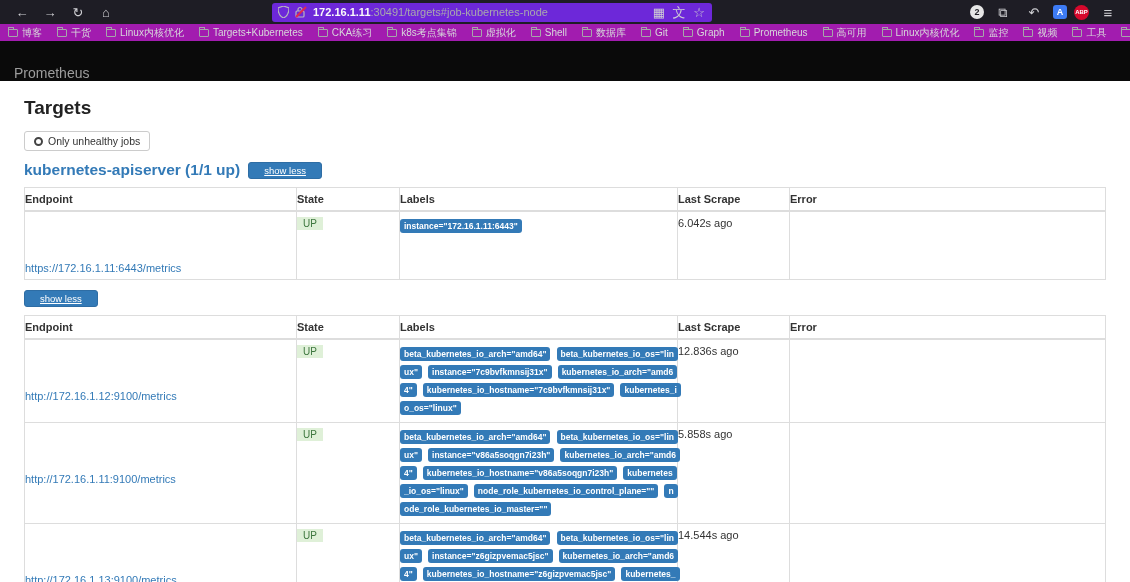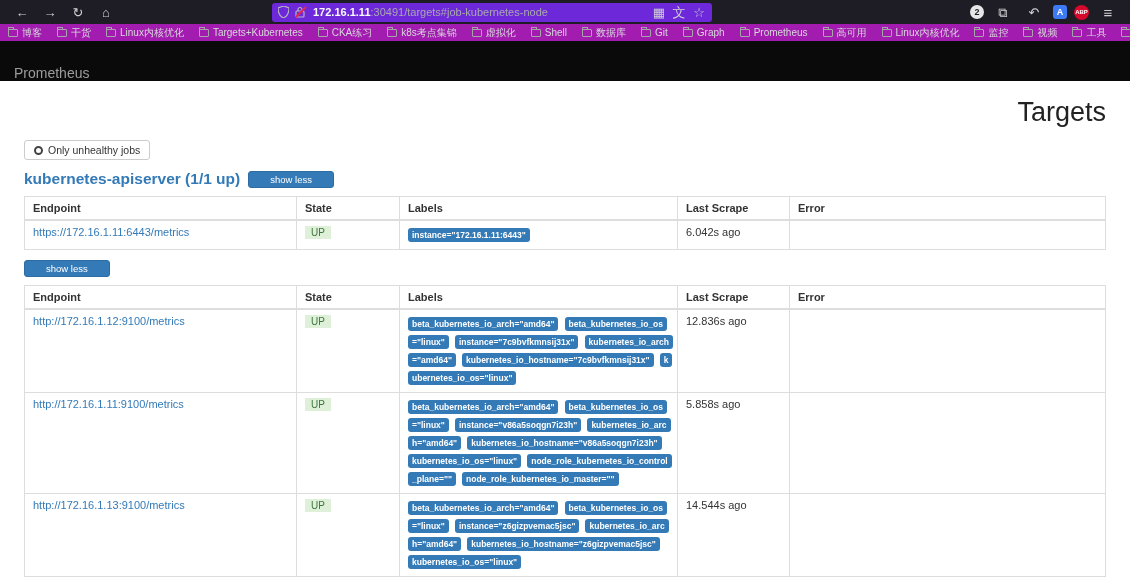--- a/index.html
+++ b/index.html
@@ -59,44 +59,44 @@
   
   .prom-nav {
     height: 40px; background: #0a0a0a; display: flex; align-items: flex-end; color: #9d9d9d;
   }
   .prom-brand { font-size: 14px; color: #9d9d9d; padding: 0 18px 0 14px; }
   .prom-link { font-size: 11.5px; color: #9d9d9d; padding: 0 14px; cursor: pointer; }
   .caret { font-size: 8px; margin-left: 3px; }
 
   
   .content { padding: 0 24px; }
-  h1.page-title { font-size: 27px; font-weight: 400; color: #222; margin: 16px 0 12px; text-align: right; }
+  h1.page-title { font-size: 19px; font-weight: 700; color: #222; margin: 16px 0 12px; }
   .filter-btn {
     display: inline-flex; align-items: center; gap: 5px; background: #fff; border: 1px solid #ccc;
     border-radius: 3px; padding: 3px 9px; font-size: 10.5px; color: #333; cursor: pointer;
     font-family: "Liberation Sans", sans-serif;
   }
   .radio-circle { width: 9px; height: 9px; border: 2px solid #444; border-radius: 50%; display: inline-block; }
 
   .job-head { margin: 10px 0 8px; display: flex; align-items: center; gap: 8px; }
   .job-title { color: #337ab7; font-weight: bold; font-size: 15.5px; }
   .show-less {
     background: #337ab7; color: #fff; border: 1px solid #2e6da4; border-radius: 3px;
-    font-size: 9.5px; padding: 2px 21px; cursor: pointer; font-family: "Liberation Sans", sans-serif;
+    font-size: 9.5px; padding: 2px 15px; cursor: pointer; font-family: "Liberation Sans", sans-serif; text-decoration: underline;
   }
 
   table.targets-table { width: 100%; border-collapse: collapse; font-size: 11px; color: #333; table-layout: fixed; }
   .targets-table th, .targets-table td {
-    border: 1px solid #ddd; padding: 5px 8px; text-align: left; vertical-align: top;
+    border: 1px solid #ddd; padding: 5px 0; text-align: left; vertical-align: top;
   }
   .targets-table th { font-weight: bold; border-bottom-width: 2px; }
   .col-endpoint { width: 272px; } .col-state { width: 103px; } .col-labels { width: 278px; }
   .col-scrape { width: 112px; } .col-error { width: auto; }
 
-  .endpoint-link { color: #337ab7; text-decoration: none; overflow-wrap: break-word; display: inline-block; max-width: 100%; }
+  .endpoint-link { color: #337ab7; text-decoration: none; overflow-wrap: break-word; display: inline-block; max-width: 100%; margin-top: 45px; }
   .state-badge {
     display: inline-block; background: #dff0d8; color: #3c763d; font-size: 10px;
     padding: 1px 6px; border-radius: 0;
   }
   .labels-cell { line-height: 17px; word-break: break-all; }
   .label-badge {
     display: inline; background: #337ab7; color: #fff; font-size: 8.5px; font-weight: bold;
     padding: 2px 4px; border-radius: 3px; margin-right: 3px; line-height: 17px;
     box-decoration-break: clone; -webkit-box-decoration-break: clone;
   }

